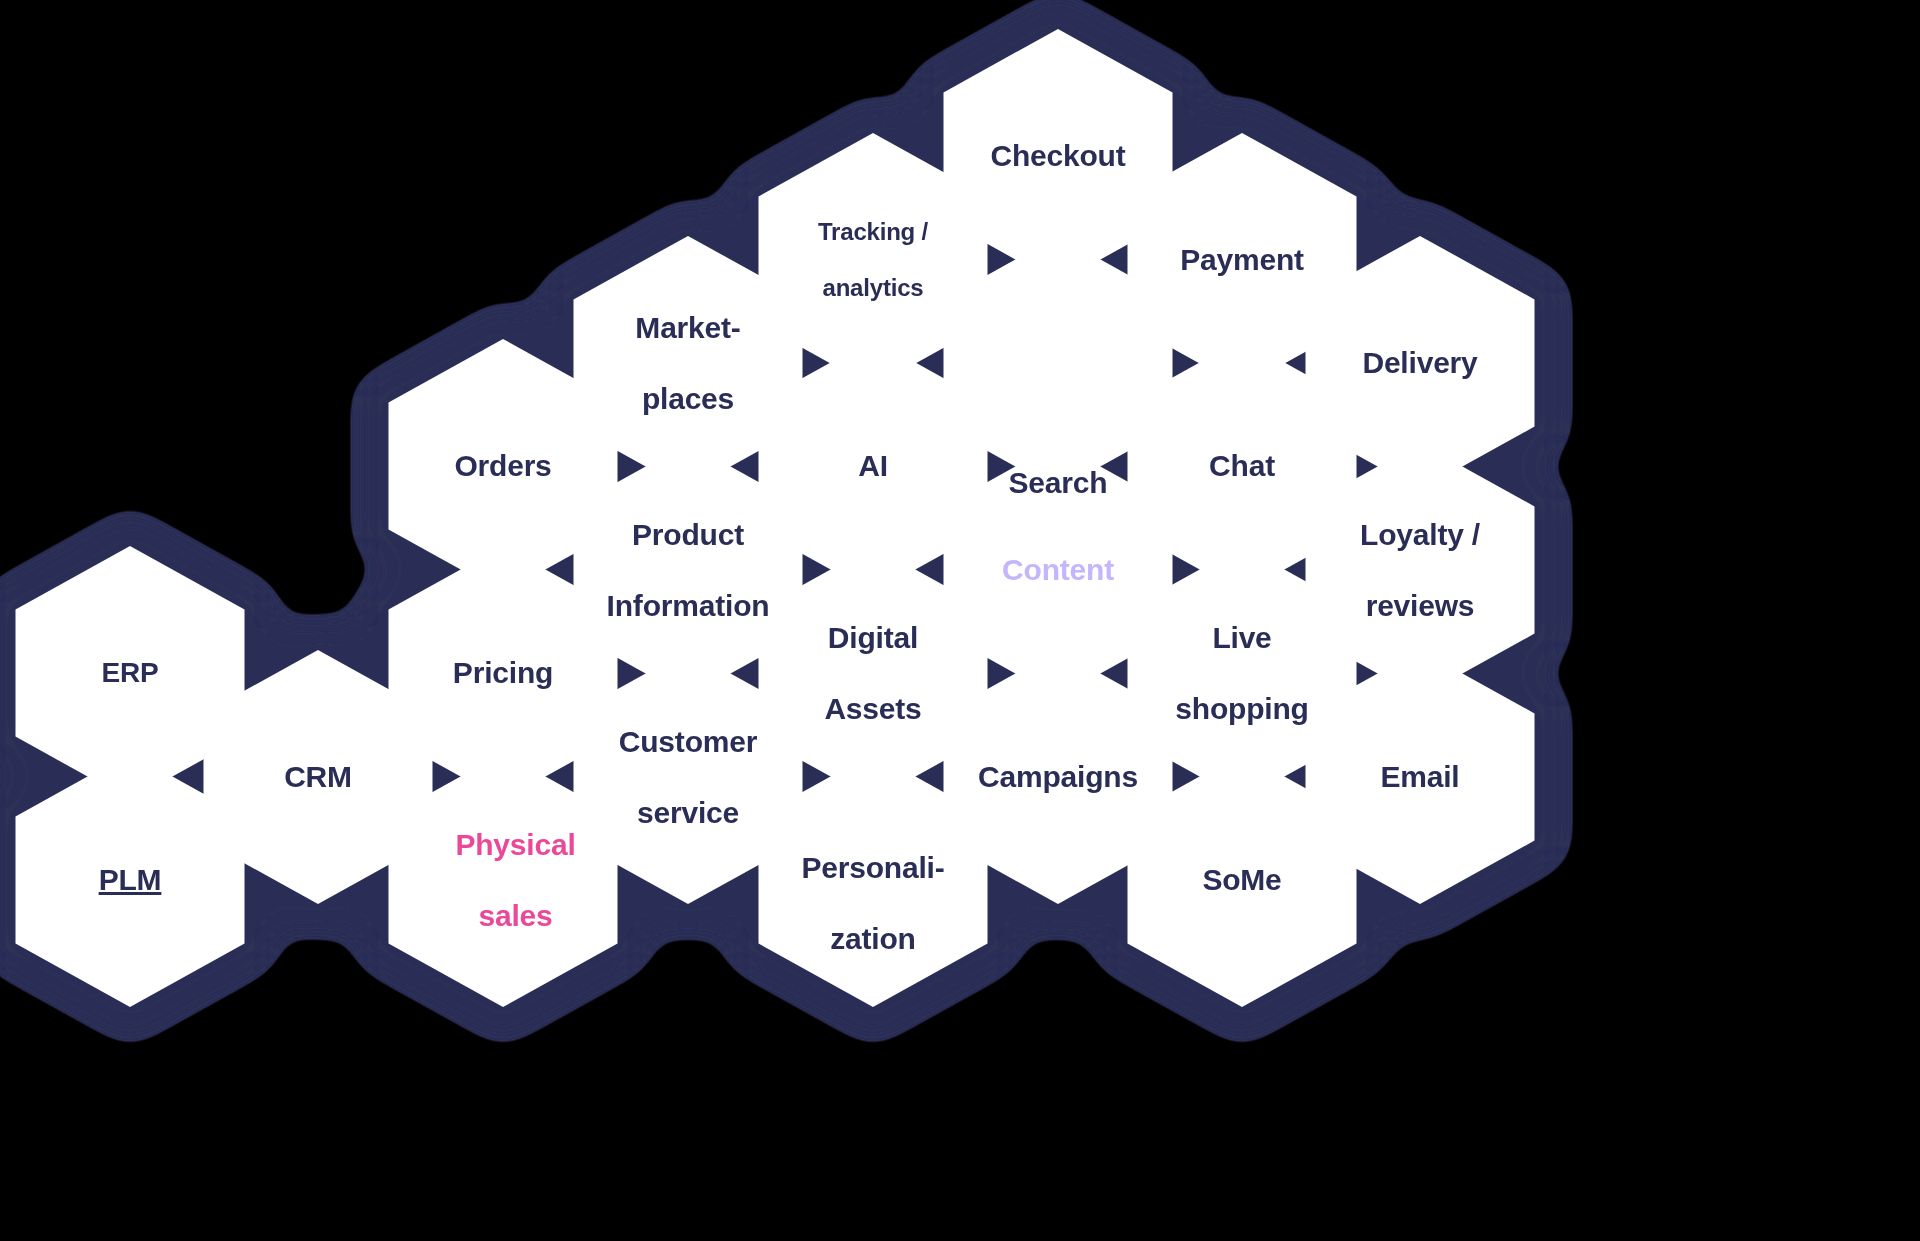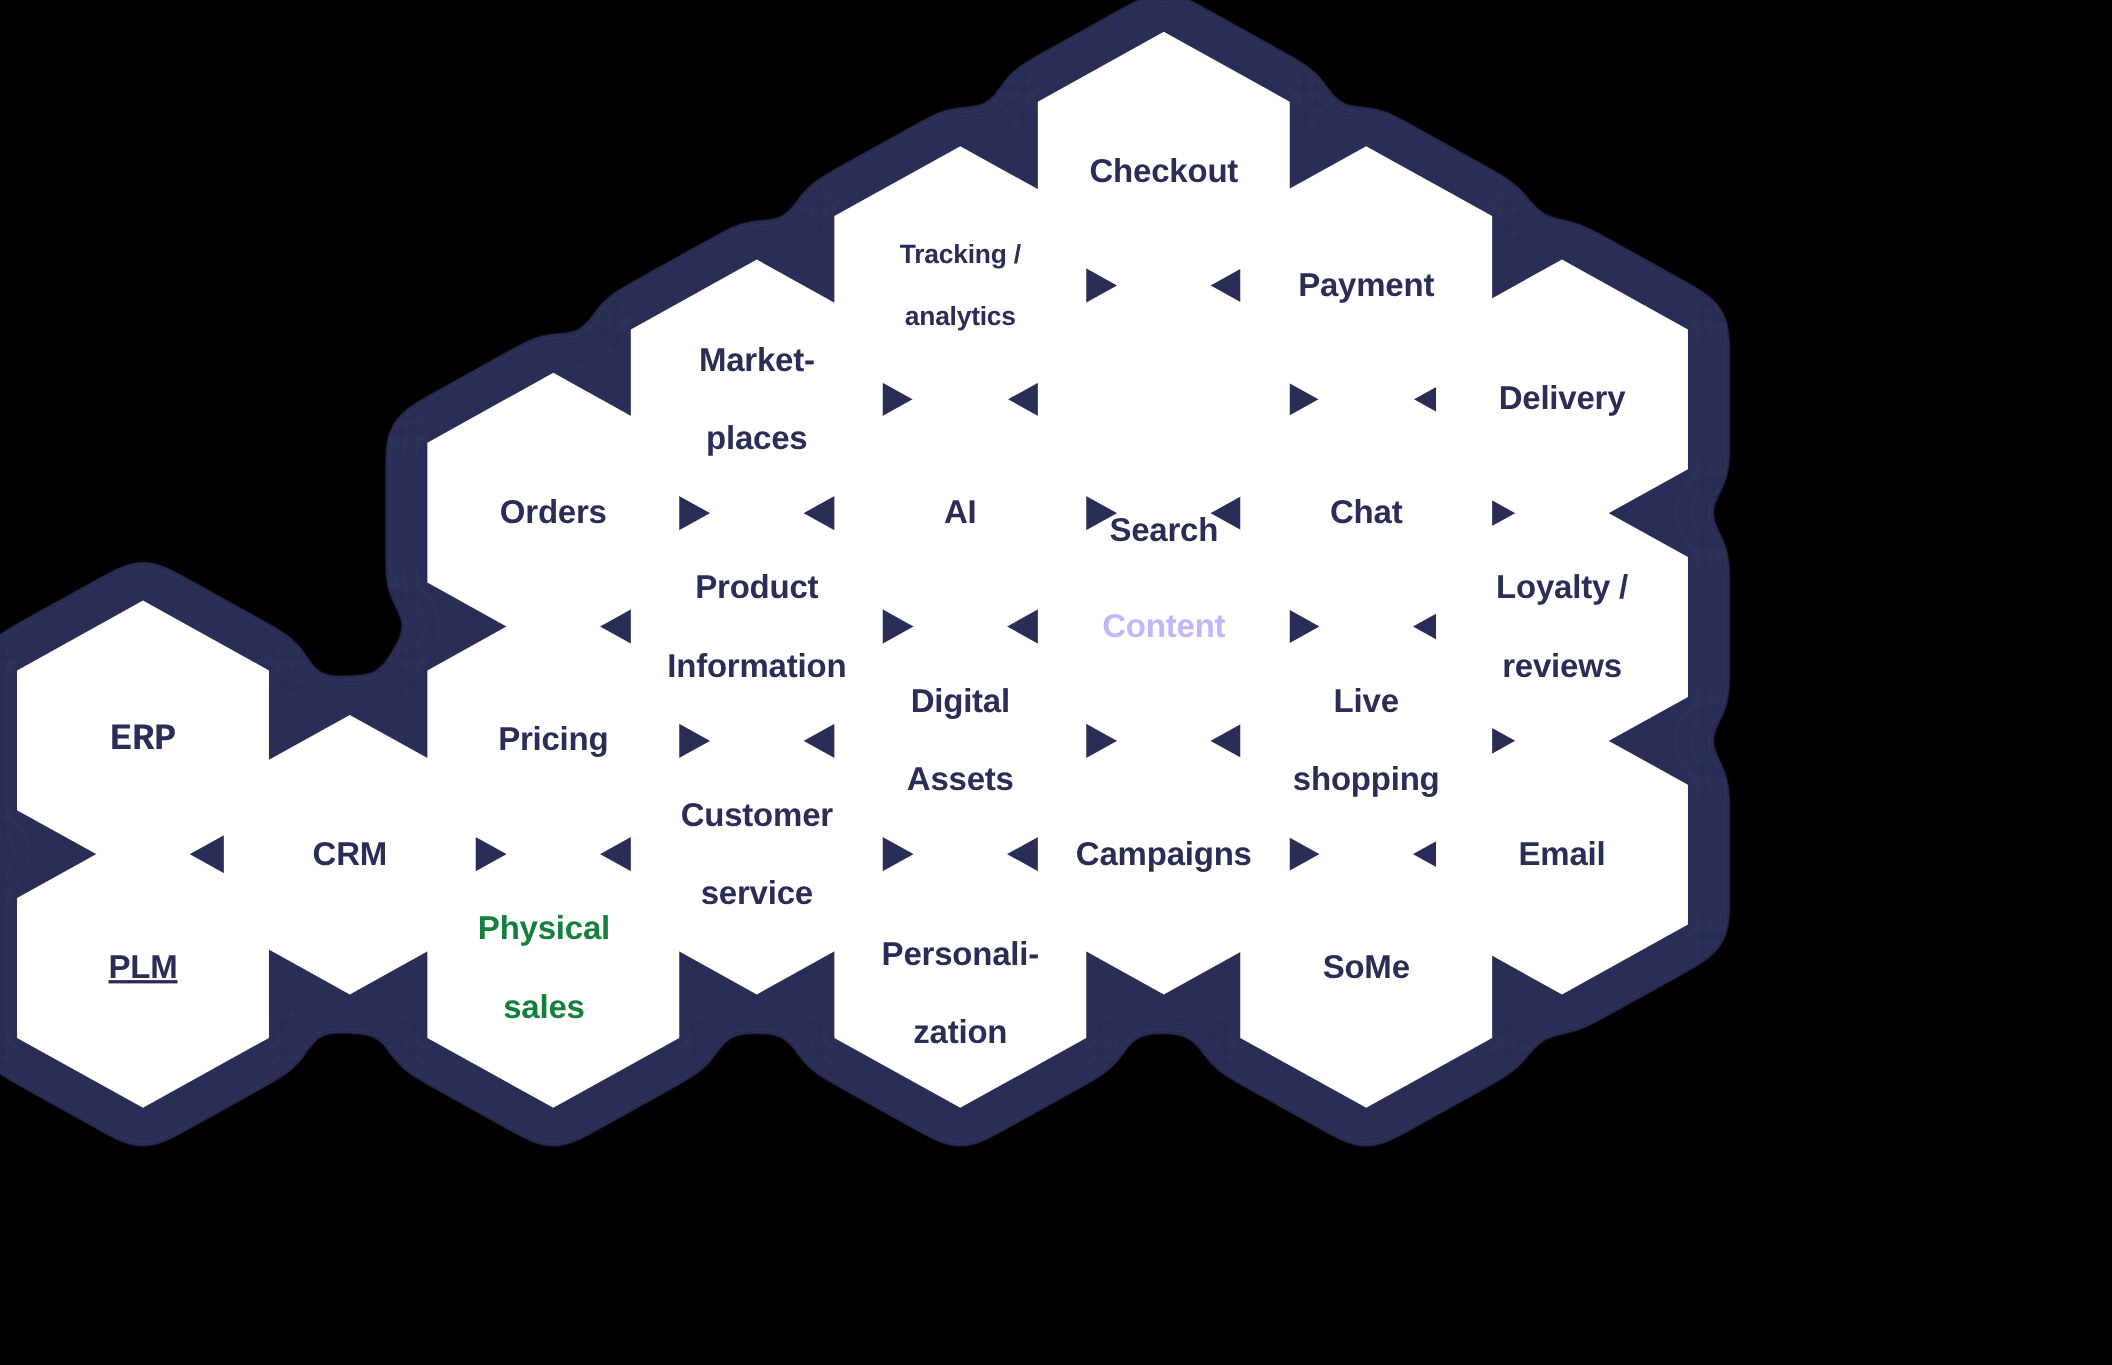--- a/index.html
+++ b/index.html
@@ -76,21 +76,21 @@
         <path d="M1242 338.9L1356.5 402.45L1356.5 529.55L1242 593.1L1127.5 529.55L1127.5 402.45Z" fill="#FFFFFF"></path>
         <path d="M1242 545.9L1356.5 609.45L1356.5 736.55L1242 800.1L1127.5 736.55L1127.5 609.45Z" fill="#FFFFFF"></path>
         <path d="M1242 752.9L1356.5 816.45L1356.5 943.55L1242 1007.1L1127.5 943.55L1127.5 816.45Z" fill="#FFFFFF"></path>
         <path d="M1420 235.9L1534.5 299.45L1534.5 426.55L1420 490.1L1305.5 426.55L1305.5 299.45Z" fill="#FFFFFF"></path>
         <path d="M1420 442.9L1534.5 506.45L1534.5 633.55L1420 697.1L1305.5 633.55L1305.5 506.45Z" fill="#FFFFFF"></path>
         <path d="M1420 649.9L1534.5 713.45L1534.5 840.55L1420 904.1L1305.5 840.55L1305.5 713.45Z" fill="#FFFFFF"></path>
       </g>
   </svg>
   <div id="labels">
       <div class="hexlabel" style="left: 6.5px; top: 536px; width: 247px; height: 274px; color: rgb(42, 46, 86);">
-        <span style="font-size: 34px; font-family: Liberation Mono, monospace;">
+        <span style="font-size: 28px;">
           <span>ERP</span>
         </span>
       </div>
       <div class="hexlabel" style="left: 6.5px; top: 743px; width: 247px; height: 274px; color: rgb(42, 46, 86);">
         <span style="font-size: 30px; text-decoration: underline;">
           <span>PLM</span>
         </span>
       </div>
       <div class="hexlabel" style="left: 194.5px; top: 640px; width: 247px; height: 274px; color: rgb(42, 46, 86);">
         <span style="font-size: 30px;">
@@ -100,21 +100,21 @@
       <div class="hexlabel" style="left: 379.5px; top: 329px; width: 247px; height: 274px; color: rgb(42, 46, 86);">
         <span style="font-size: 30px;">
           <span>Orders</span>
         </span>
       </div>
       <div class="hexlabel" style="left: 379.5px; top: 536px; width: 247px; height: 274px; color: rgb(42, 46, 86);">
         <span style="font-size: 30px;">
           <span>Pricing</span>
         </span>
       </div>
-      <div class="hexlabel" style="left: 371px; top: 743px; width: 247px; height: 274px; color: #15803d;">
+      <div class="hexlabel" style="left: 392px; top: 743px; width: 247px; height: 274px; color: #ec4899;">
         <span style="font-size: 30px;"><span>Physical</span><br><span>sales</span></span>
       </div>
       <div class="hexlabel" style="left: 564.5px; top: 226px; width: 247px; height: 274px; color: rgb(42, 46, 86);">
         <span style="font-size: 30px;"><span>Market-</span><br><span>places</span></span>
       </div>
       <div class="hexlabel" style="left: 564.5px; top: 433px; width: 247px; height: 274px; color: rgb(42, 46, 86);">
         <span style="font-size: 30px;"><span>Product</span><br><span>Information</span></span>
       </div>
       <div class="hexlabel" style="left: 564.5px; top: 640px; width: 247px; height: 274px; color: rgb(42, 46, 86);">
         <span style="font-size: 30px;"><span>Customer</span><br><span>service</span></span>

